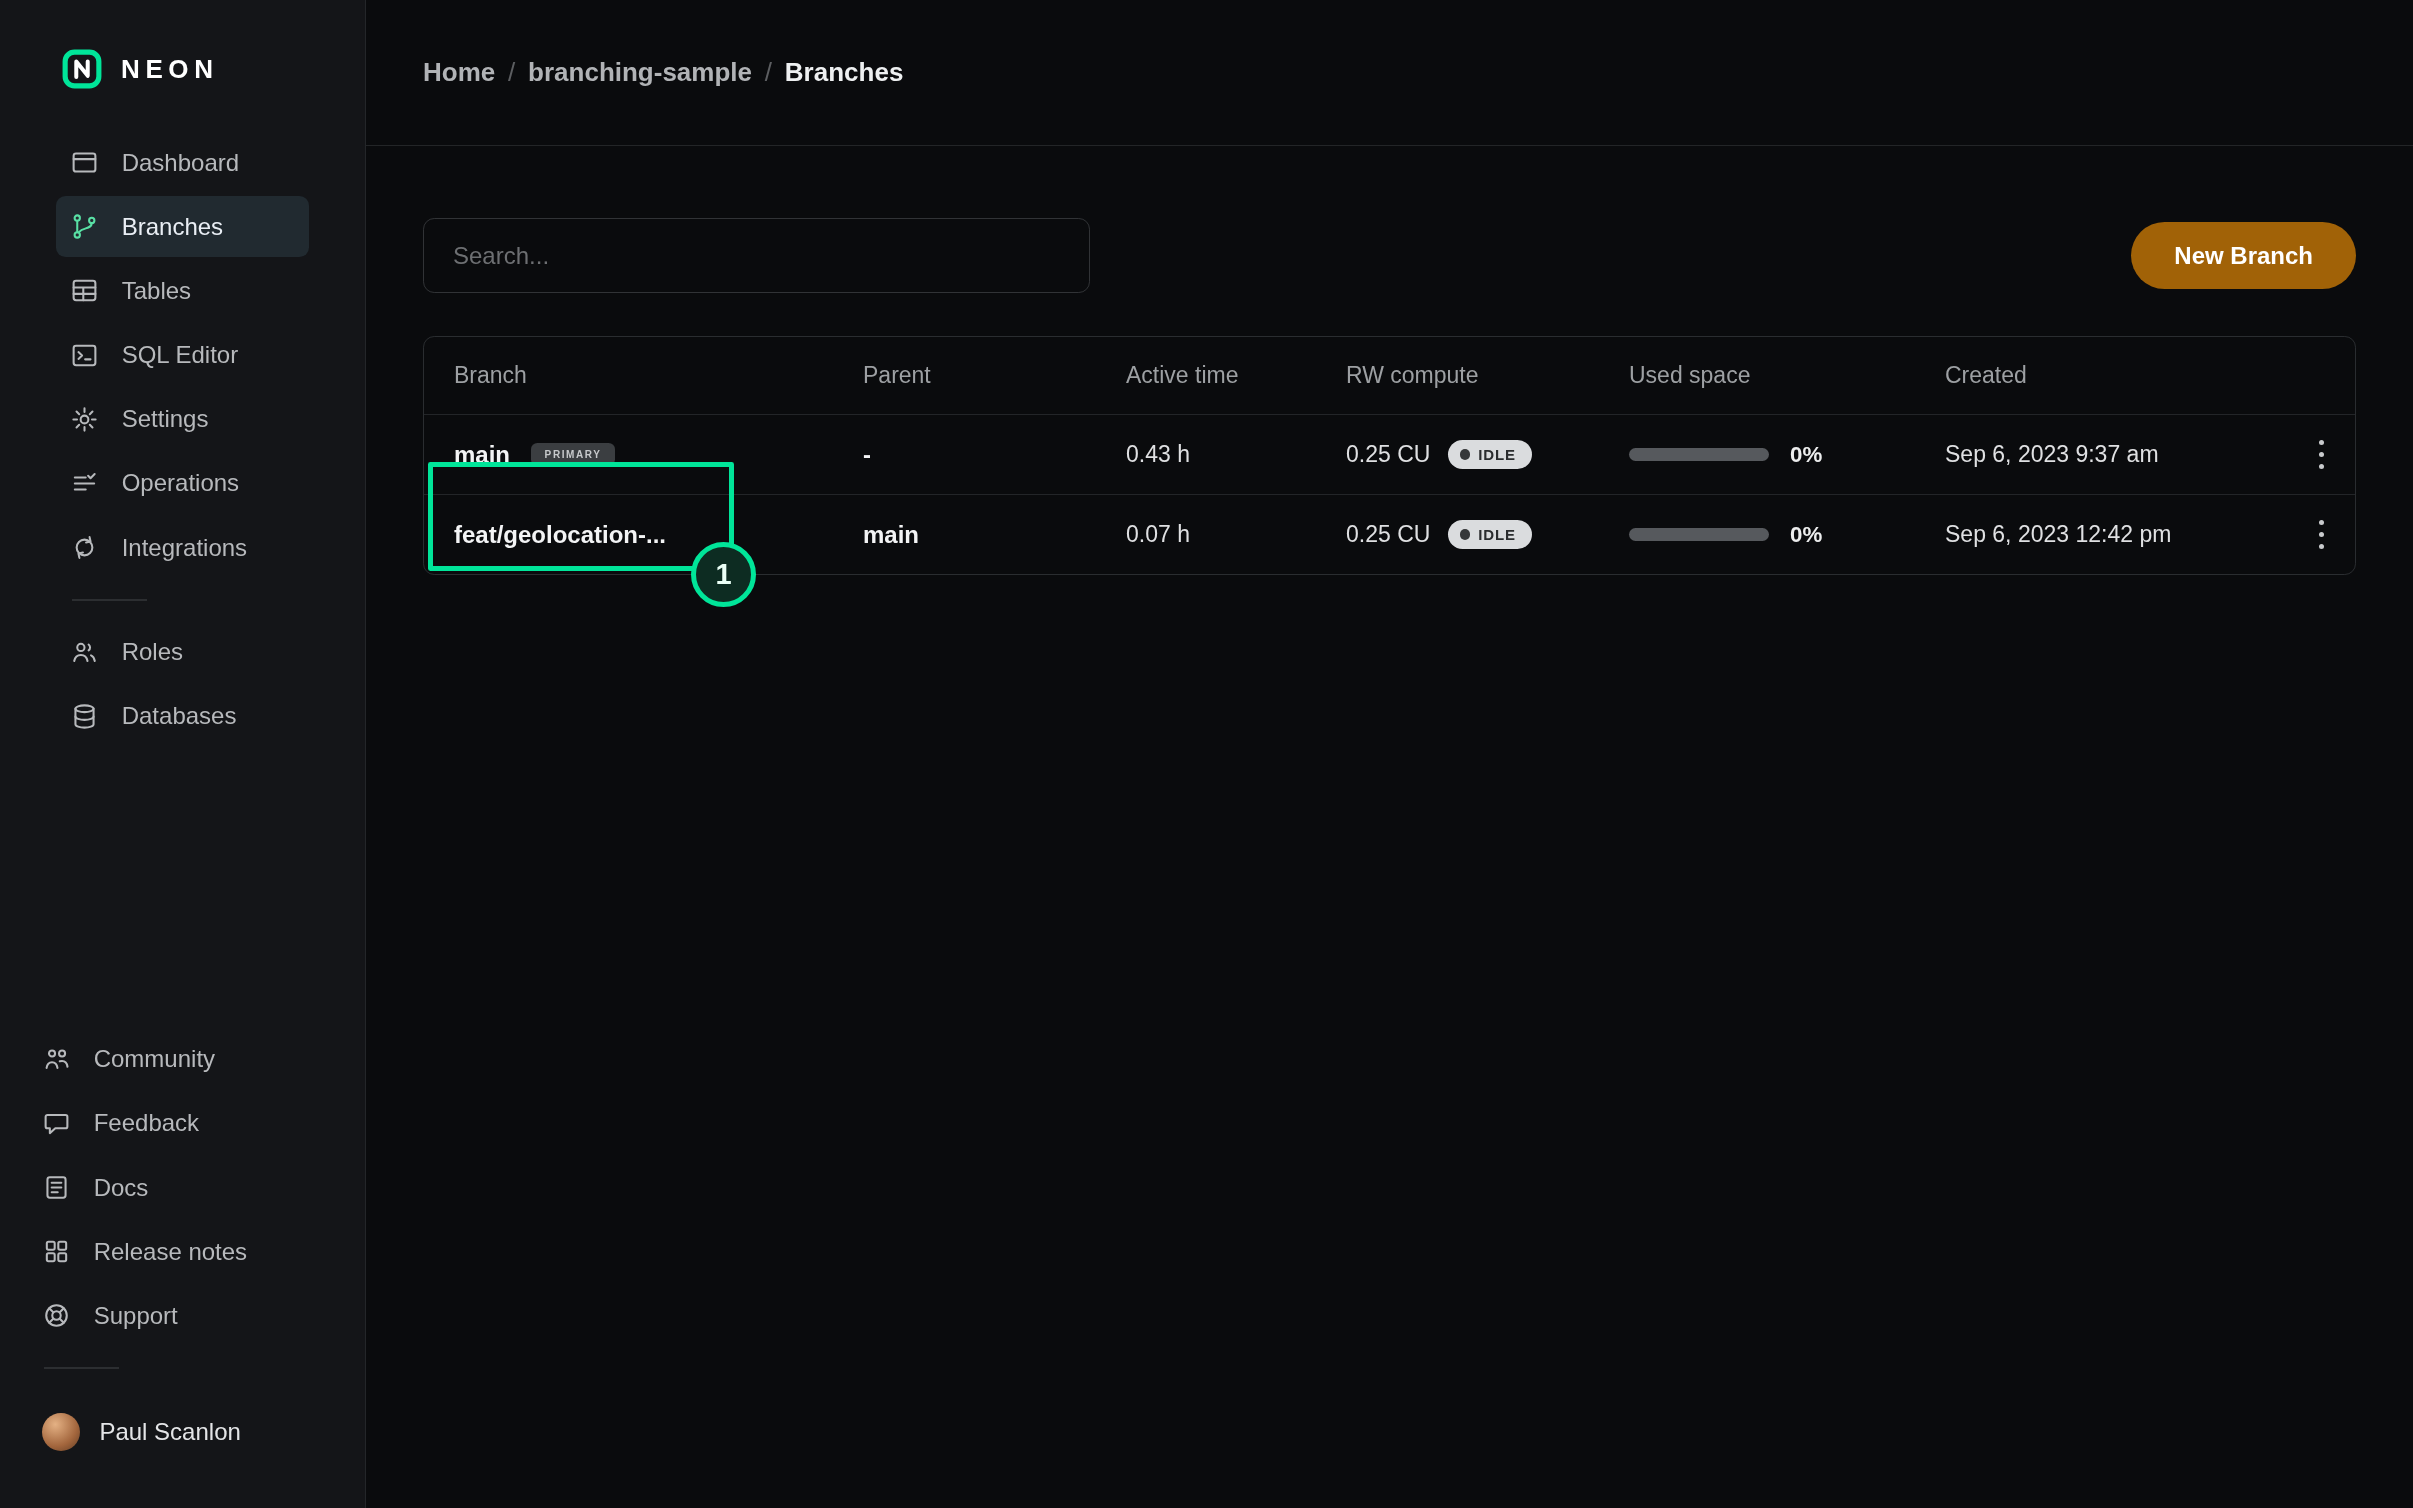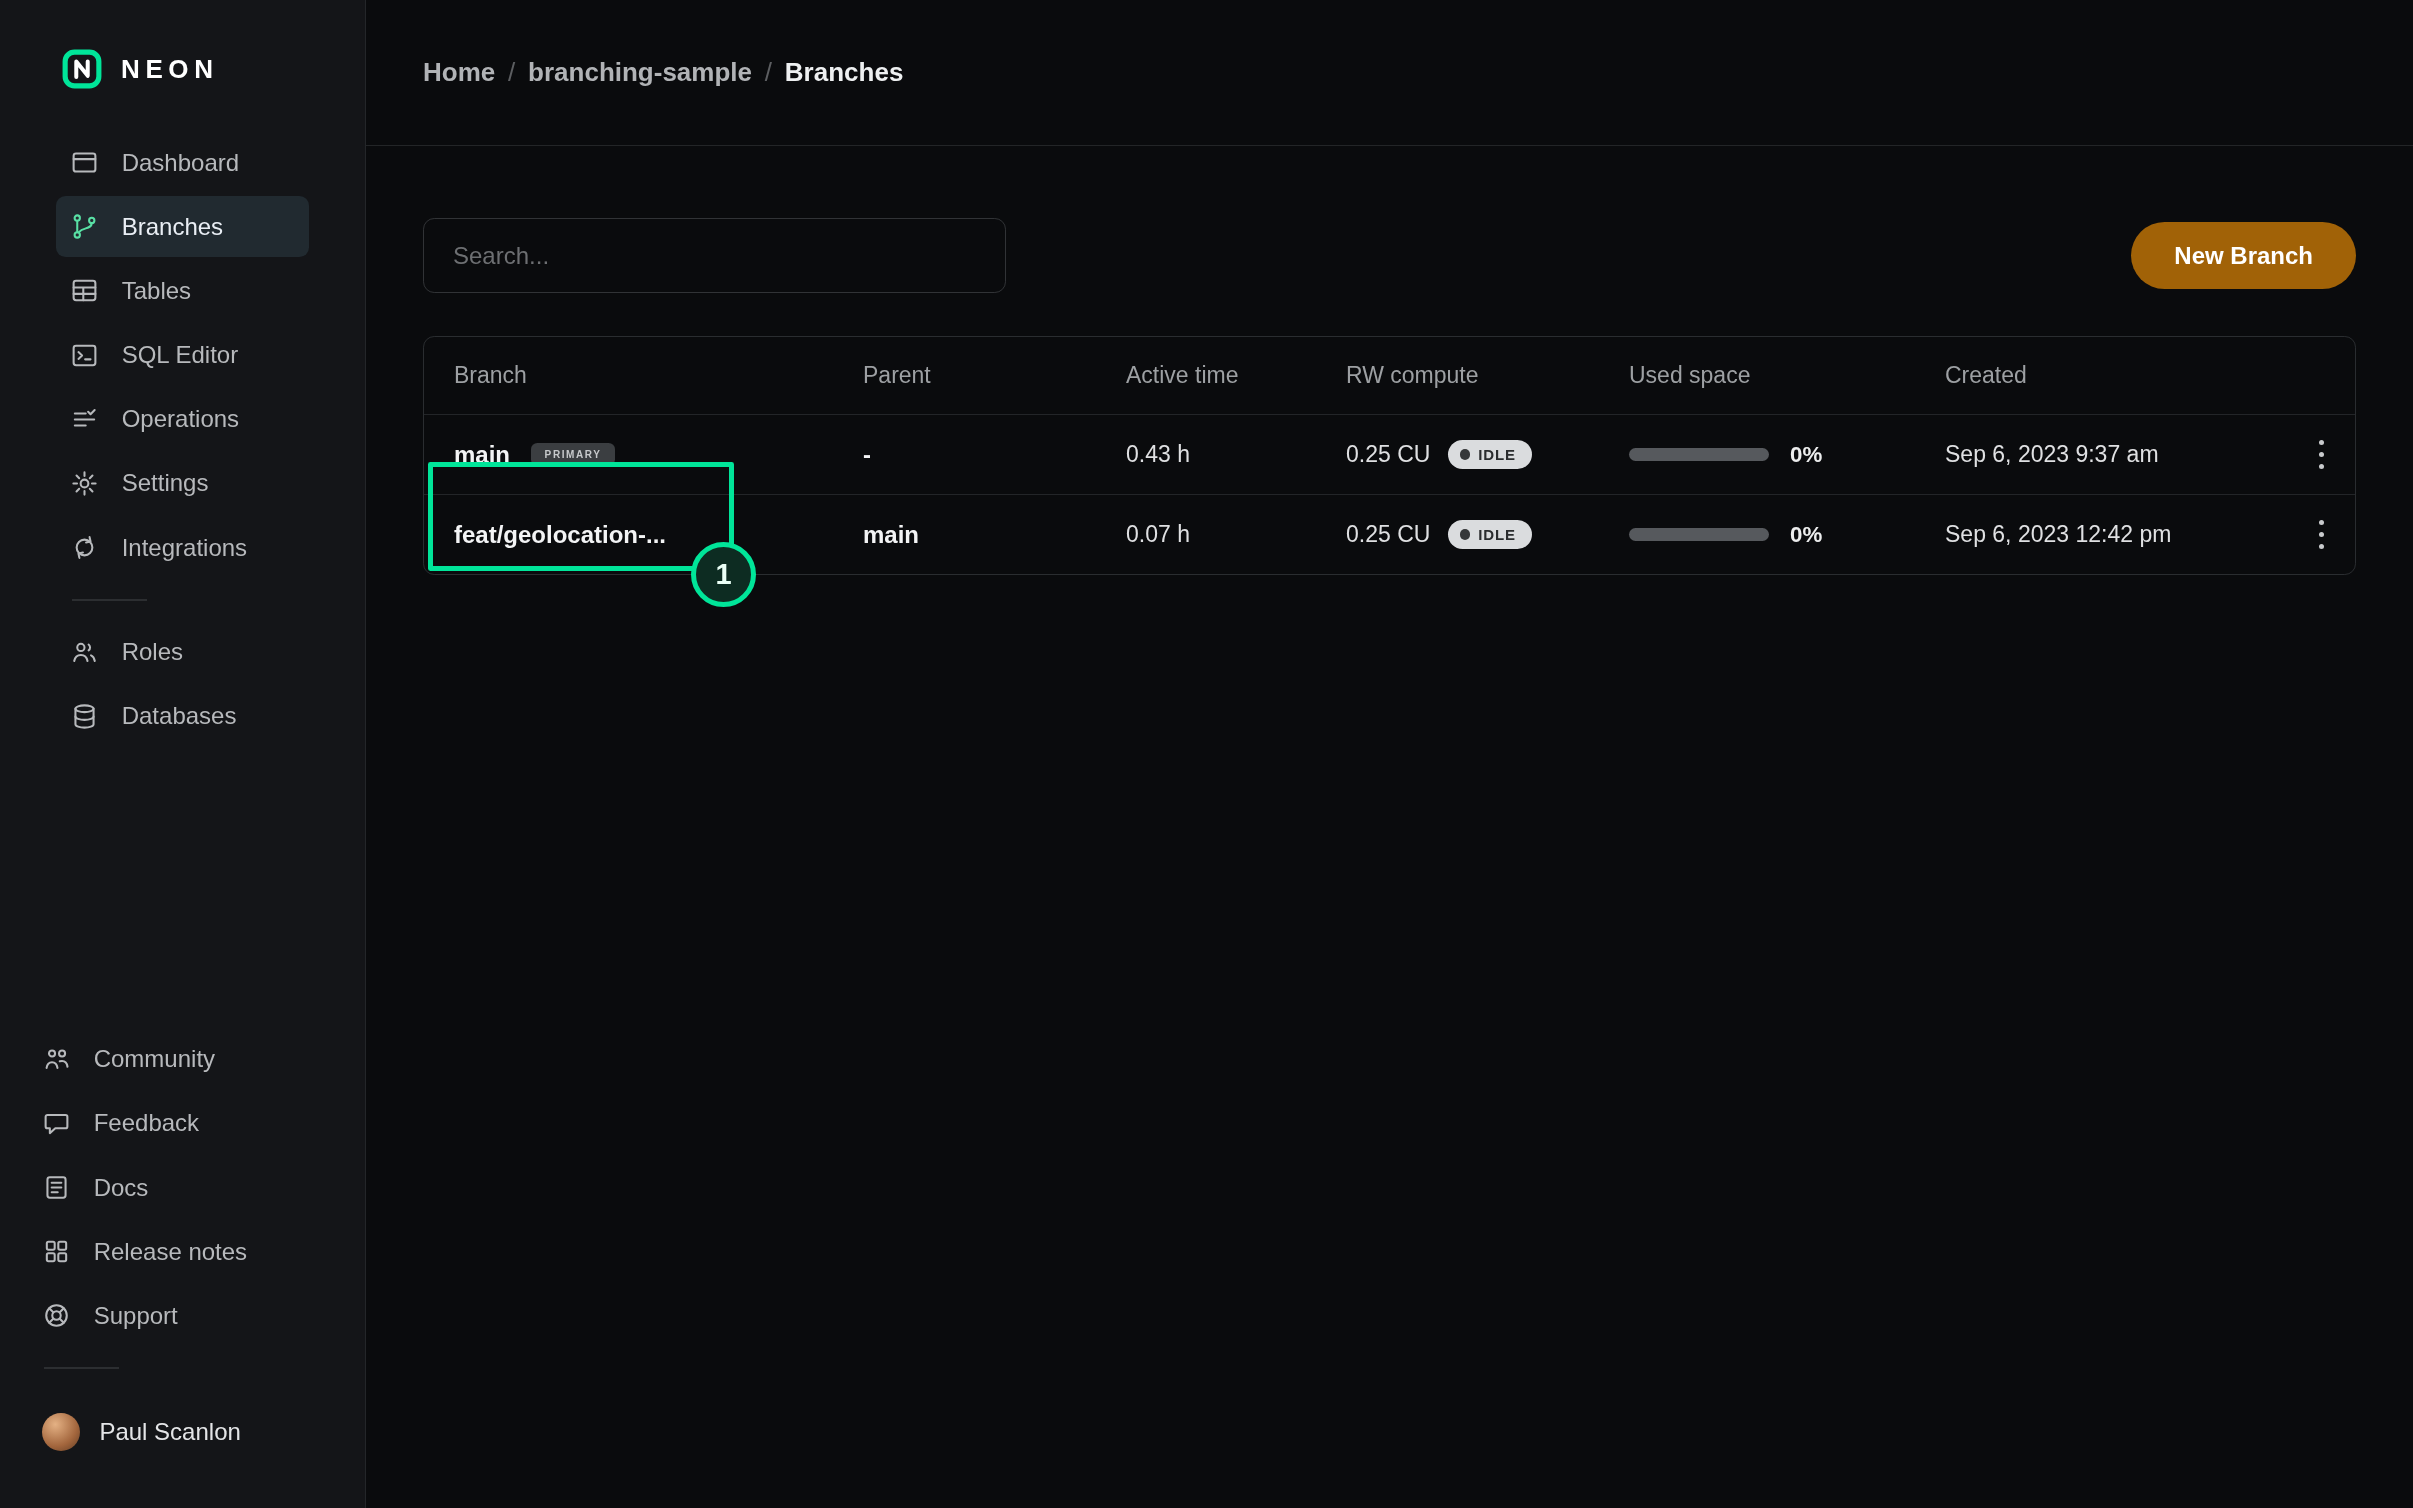--- a/index.html
+++ b/index.html
@@ -33,21 +33,21 @@
   .main { flex:1; display:flex; flex-direction:column;gap:16px; }
   .header { height:146px; display:flex; align-items:center; padding-left:57px;
     border-bottom:0.8px solid #232527; flex-shrink:0; }
   .breadcrumb { display:flex; align-items:center; gap:12.8px; font-size:26px; font-weight:700; }
   .crumb { color:#b1b3b6; cursor:pointer; }
   .crumb-sep { color:#5c5e61; font-weight:400; }
   .crumb.current { color:#eef0f1; cursor:default; }
 
   .content { padding:56px 57px 0 57px; }
   .toolbar { display:flex; justify-content:space-between; align-items:center; }
-  .search-box input { width:583px; height:75px; background:transparent; border:0.8px solid #313336;
+  .search-box input { width:667px; height:75px; background:transparent; border:0.8px solid #313336;
     border-radius:11.2px; padding:0 29px; font-size:24px; color:#e4e5e7;
     font-family:"Liberation Sans", sans-serif; outline:none; }
   .search-box input::placeholder { color:#6d6f72; }
   .btn-primary { height:67px; padding:0 43px; border:none; border-radius:35px; background:#a16207;
     color:#ffffff; font-size:24px; font-weight:700; font-family:"Liberation Sans", sans-serif; cursor:pointer; }
 
   .table { margin-top:43px; border:0.8px solid #2a2d30; border-radius:11.2px; overflow:hidden; }
   .trow { display:grid; grid-template-columns:409px 263px 220px 283px 316px 343px 1fr;
     align-items:center; padding-left:30px; }
   .thead { height:77px; color:#9da0a3; font-size:23px; }
@@ -126,33 +126,33 @@
           <svg viewBox="0 0 24 24">
               <rect x="3" y="4" width="18" height="16" rx="2"></rect>
               <path d="M7 9.2l3 2.8-3 2.8 M12.5 15.2H17"></path>
             </svg>
         </span>
         <span>SQL Editor</span>
       </div>
       <div class="nav-item">
         <span class="icon">
           <svg viewBox="0 0 24 24">
-              <path d="M4 7h9 M4 12h16 M4 17h9 M15 5.6l2 2 3.4-3.4"></path>
-            </svg>
-        </span>
-        <span>Operations</span>
-      </div>
-      <div class="nav-item">
-        <span class="icon">
-          <svg viewBox="0 0 24 24">
               <circle cx="12" cy="12" r="3.2"></circle>
               <path d="M12 2.8v3 M12 18.2v3 M2.8 12h3 M18.2 12h3 M5.4 5.4l2.2 2.2 M16.4 16.4l2.2 2.2 M18.6 5.4l-2.2 2.2 M7.6 16.4l-2.2 2.2"></path>
             </svg>
         </span>
         <span>Settings</span>
+      </div>
+      <div class="nav-item">
+        <span class="icon">
+          <svg viewBox="0 0 24 24">
+              <path d="M4 7h9 M4 12h16 M4 17h9 M15 5.6l2 2 3.4-3.4"></path>
+            </svg>
+        </span>
+        <span>Operations</span>
       </div>
       <div class="nav-item">
         <span class="icon">
           <svg viewBox="0 0 24 24">
               <path d="M7.4 16.6a6.5 6.5 0 0 1 9.2-9.2 M16.6 7.4a6.5 6.5 0 0 1-9.2 9.2"></path>
               <path d="M16.2 3.4l.8 3.7-3.7.8 M7.8 20.6l-.8-3.7 3.7-.8"></path>
             </svg>
         </span>
         <span>Integrations</span>
       </div>

